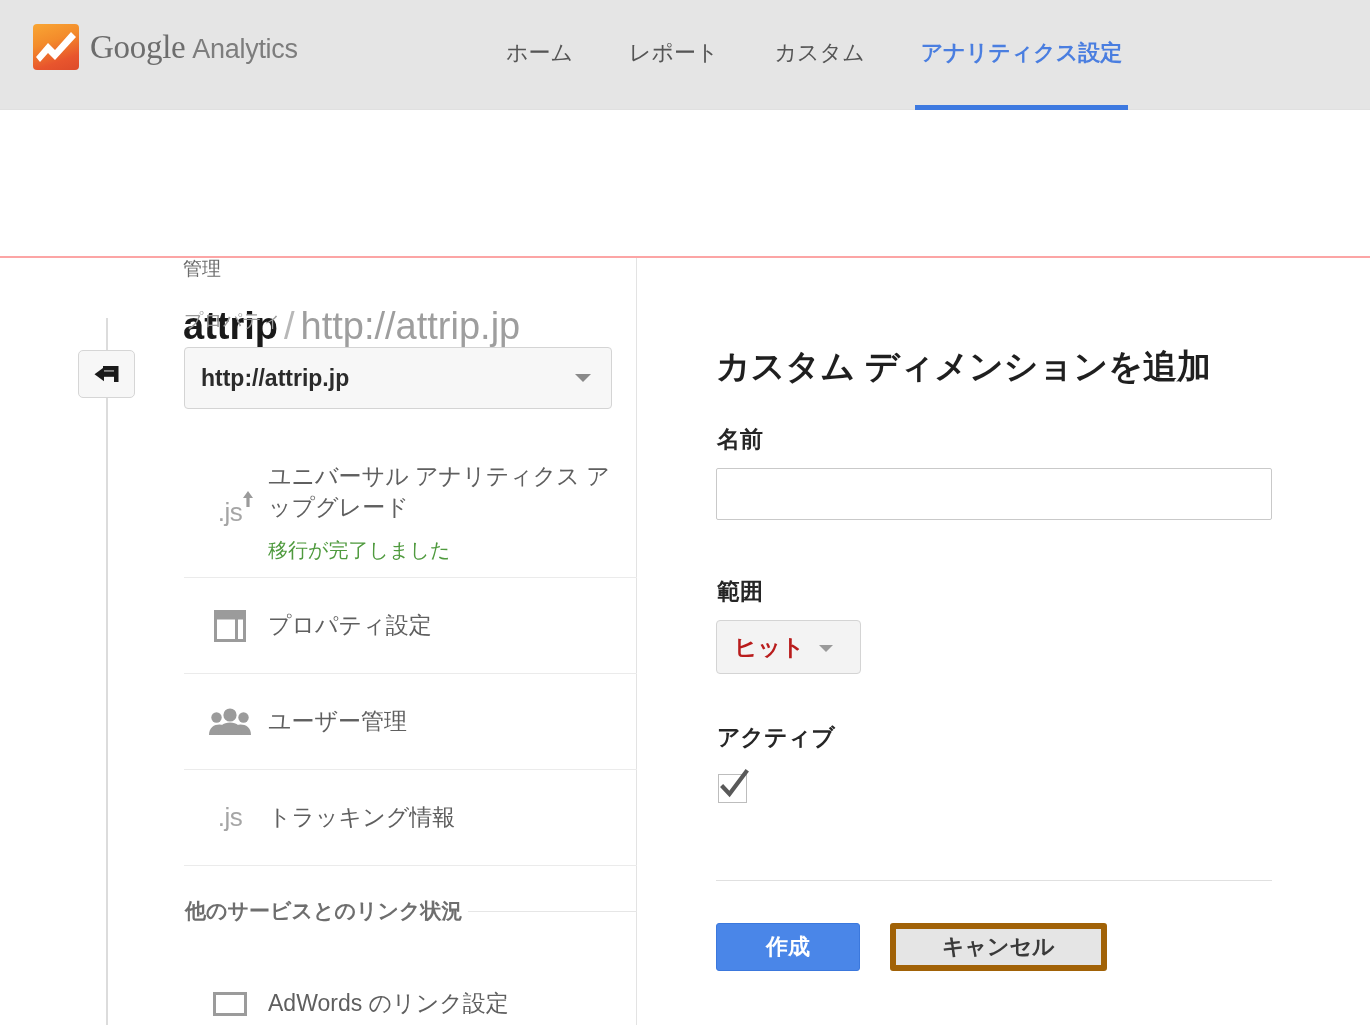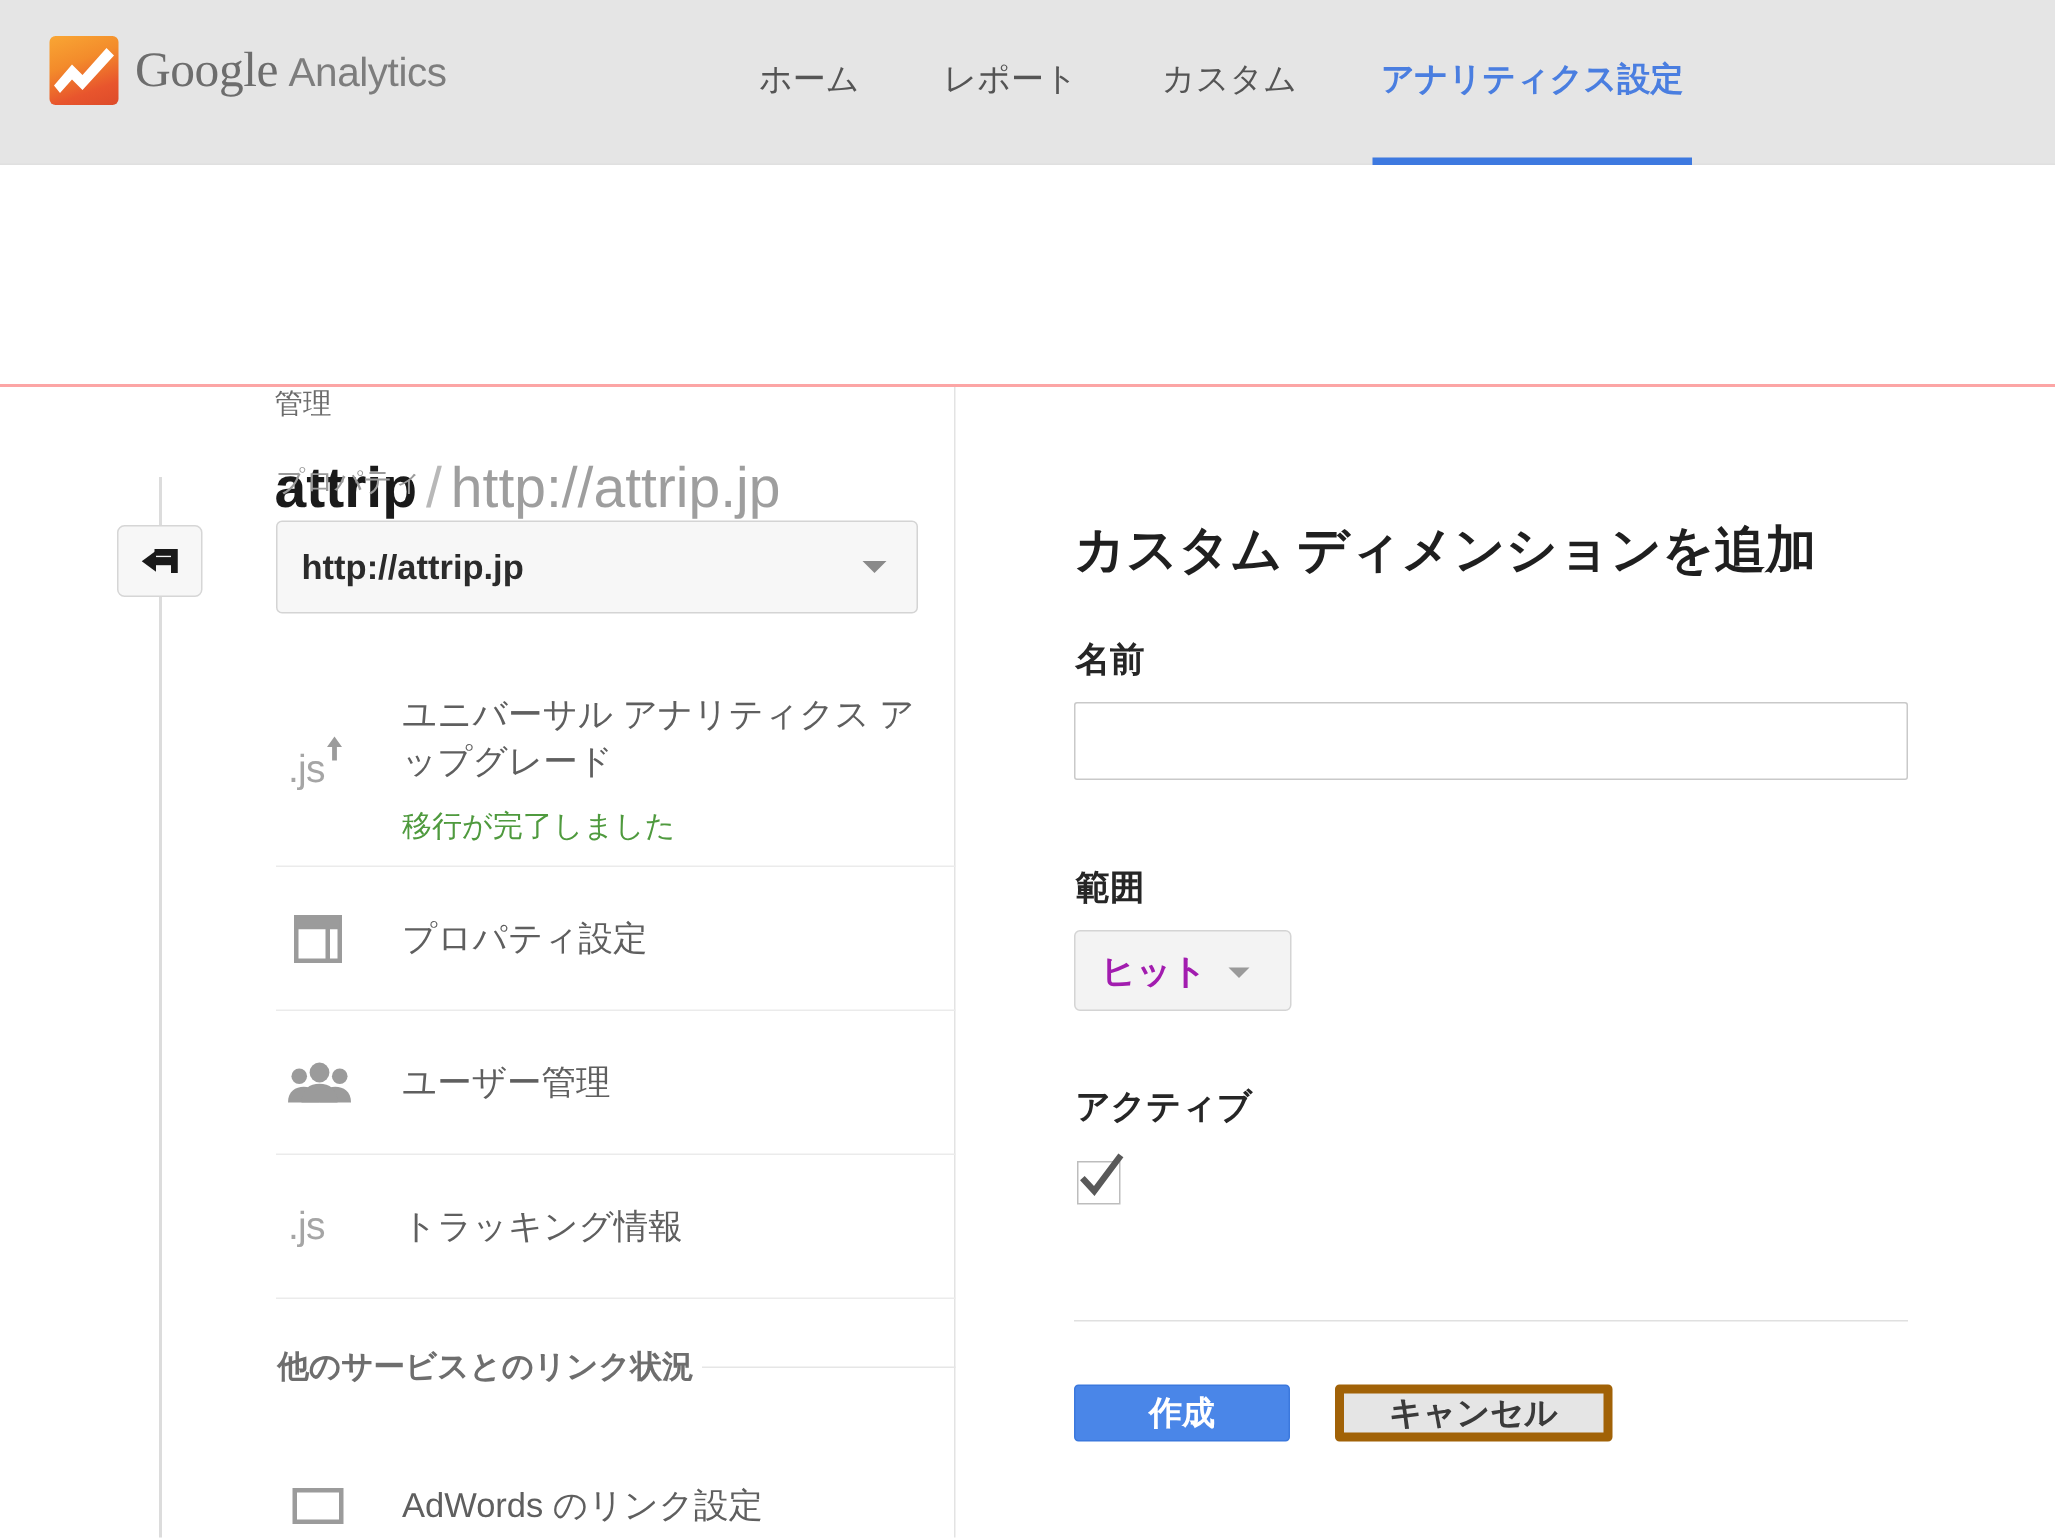--- a/index.html
+++ b/index.html
@@ -191,21 +191,21 @@
     padding-left: 8px;
     border-bottom: 1px solid #ebebeb;
     cursor: pointer;
   }
   .menu-row.tall { min-height: 130px; align-items: center; }
   .menu-icon {
     width: 76px;
     flex: none;
     display: flex;
     align-items: center;
-    justify-content: flex-start;
+    justify-content: center;
     color: #9b9b9b;
   }
   .menu-label {
     font-size: 23px;
     color: #5f5f5f;
     line-height: 1.35;
   }
   .menu-sub {
     font-size: 20px;
     color: #4f9a3e;
@@ -284,21 +284,21 @@
     background: #f3f3f3;
     border: 1px solid #d4d4d4;
     border-radius: 4px;
     display: flex;
     align-items: center;
     cursor: pointer;
   }
   .scope-value {
     font-size: 23px;
     font-weight: bold;
-    color: #a21caf;
+    color: #b91c1c;
     margin-left: 17px;
   }
   .caret-sm {
     width: 0; height: 0;
     border-left: 7px solid transparent;
     border-right: 7px solid transparent;
     border-top: 7px solid #9a9a9a;
     margin: 2px 16px 0 14px;
   }
   .lbl-active { position: absolute; left: 1px; top: 464px; }
@@ -318,29 +318,29 @@
     height: 1px;
     background: #e0e0e0;
   }
   .btn-row {
     position: absolute;
     left: 0; top: 665px;
     display: flex;
     gap: 30px;
   }
   .btn {
-    height: 38px;
+    height: 48px;
     border-radius: 3px;
     display: flex;
     align-items: center;
     justify-content: center;
     font-size: 22px;
     font-weight: bold;
     cursor: pointer;
-    padding: 0 30px;
+    padding: 0 46px;
     white-space: nowrap;
   }
   .btn-primary {
     background: #4a86e8;
     color: #ffffff;
     border: 1px solid #3b78dd;
     min-width: 144px;
   }
   .btn-secondary {
     background: #e5e5e5;

